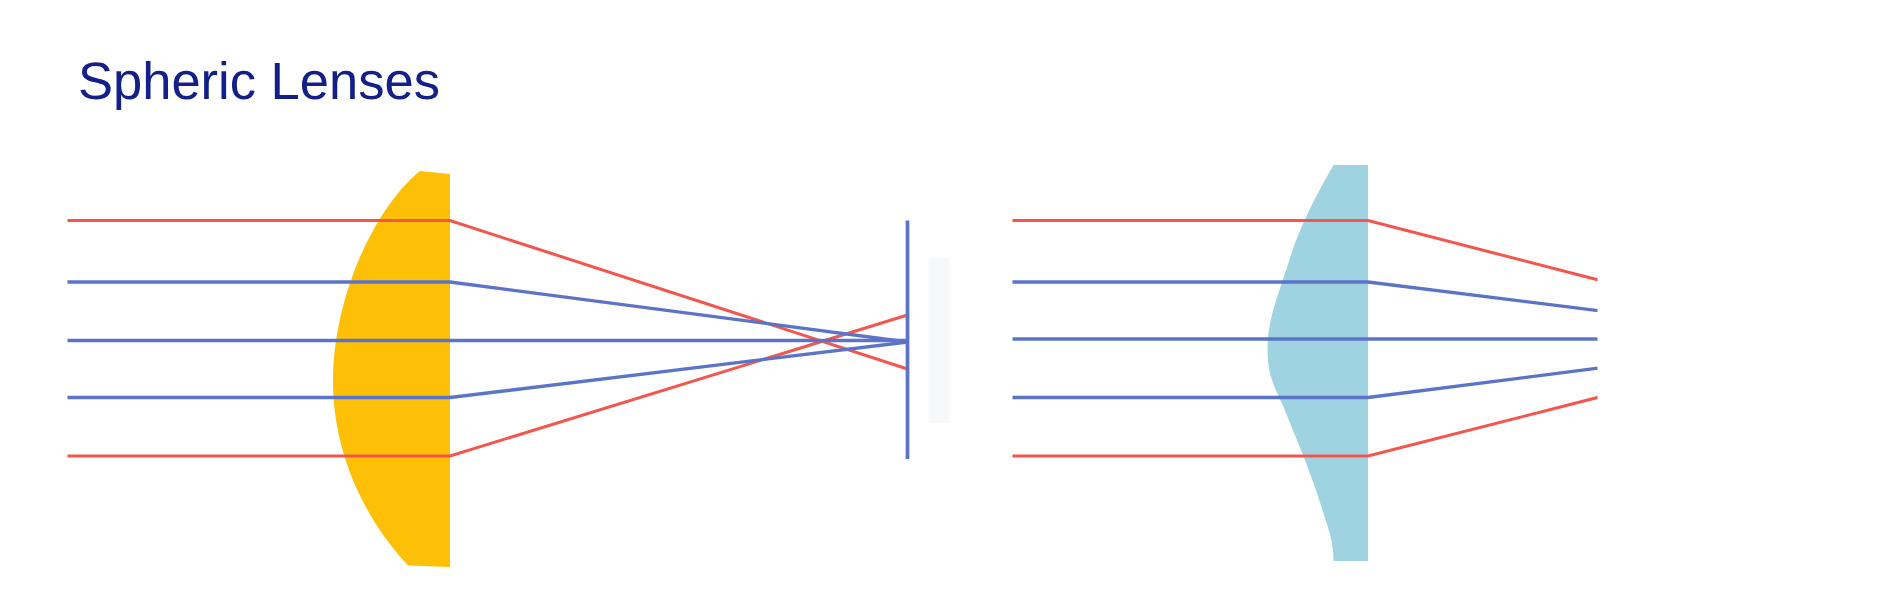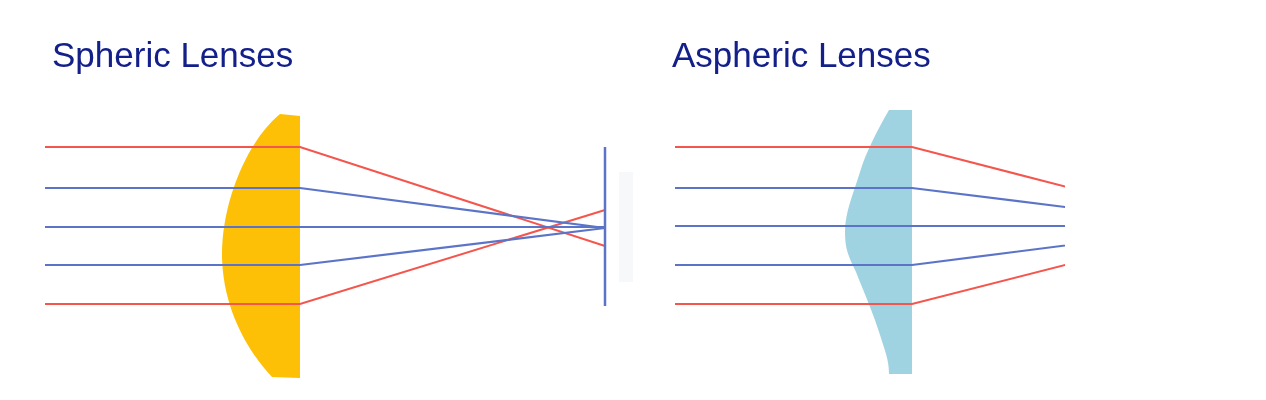--- a/index.html
+++ b/index.html
@@ -31,21 +31,20 @@
     position: absolute;
     left: 0;
     top: 0;
   }
 </style>
 </head>
 <body>
 
 <div class="stage">
   <h1 class="panel-title" id="title-spheric" style="color: rgb(19, 32, 138);">Spheric Lenses</h1>
-  <h1 class="panel-title" id="title-aspheric" style="color: rgb(19, 32, 138);">Aspheric Lenses</h1>
 
   <svg class="optics-svg" width="1266" height="400" viewBox="0 0 1266 400">
     <g>
         <rect x="619" y="172" width="14" height="110" fill="#f7f8fa"></rect>
         <path d="M 280,114 C 248,140 221,202 222,257 C 223,305 244,347 272,377 L 300,378 L 300,116 Z" fill="#fdc006"></path>
         <polyline points="45,147 300,147 605,246" fill="none" stroke="#f4564e" stroke-width="2"></polyline>
         <polyline points="45,304 300,304 605,210" fill="none" stroke="#f4564e" stroke-width="2"></polyline>
         <polyline points="45,188 300,188 605,228" fill="none" stroke="#5b74c8" stroke-width="2.2"></polyline>
         <polyline points="45,265 300,265 605,228" fill="none" stroke="#5b74c8" stroke-width="2.2"></polyline>
         <polyline points="45,227 605,227" fill="none" stroke="#5b74c8" stroke-width="2.2"></polyline>

